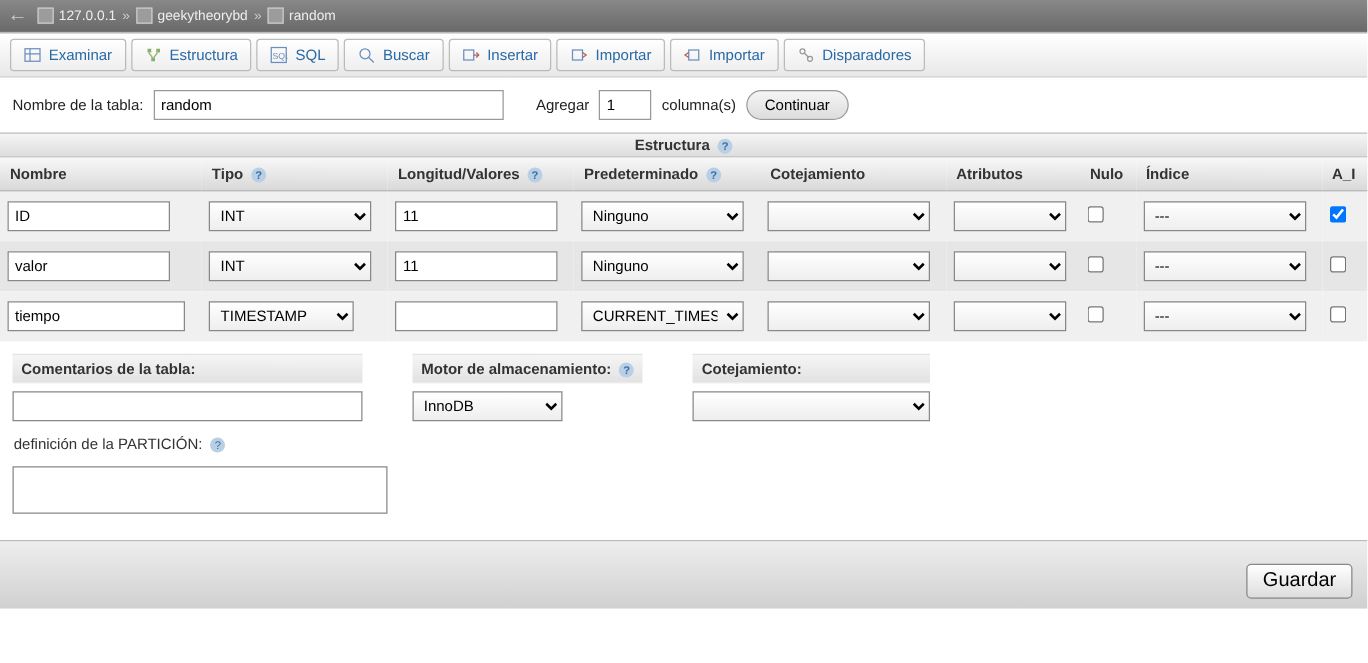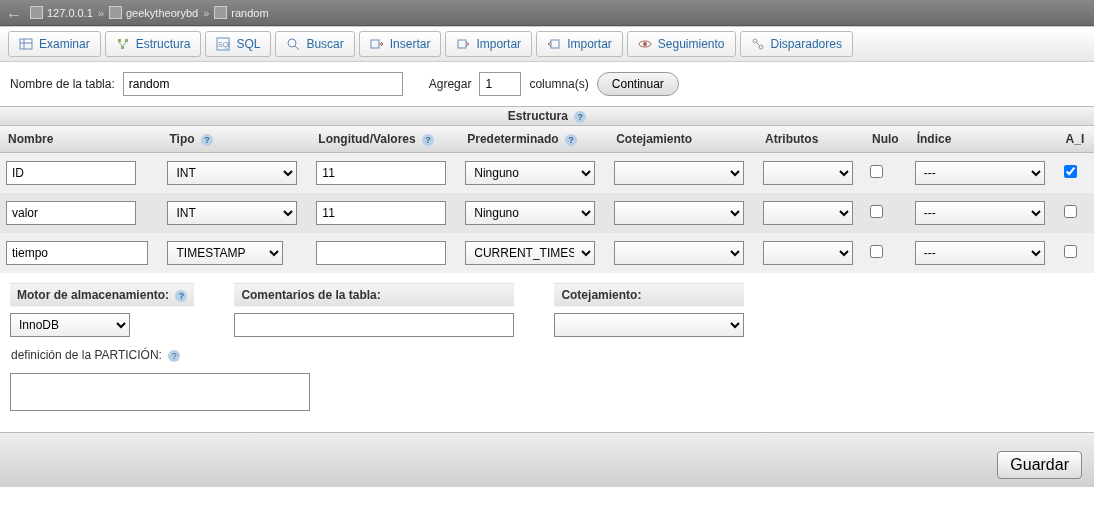--- a/index.html
+++ b/index.html
@@ -112,29 +112,20 @@
         <svg viewBox="0 0 14 14">
           <rect x="4" y="3" width="8" height="8" fill="none" stroke="#6a8fbf"></rect>
           <polyline points="4,5 1,7 4,9" fill="none" stroke="#b05f5f"></polyline>
         </svg>
       </span>
       <span>Importar</span>
     </div>
   <div class="tab">
       <span class="ticon">
         <svg viewBox="0 0 14 14">
-          <ellipse cx="7" cy="7" rx="6" ry="3" fill="none" stroke="#b05f5f"></ellipse>
-          <circle cx="7" cy="7" r="2" fill="#b05f5f"></circle>
-        </svg>
-      </span>
-      <span>Seguimiento</span>
-    </div>
-  <div class="tab">
-      <span class="ticon">
-        <svg viewBox="0 0 14 14">
           <circle cx="4" cy="4" r="2" fill="none" stroke="#999"></circle>
           <circle cx="10" cy="10" r="2" fill="none" stroke="#999"></circle>
           <line x1="5" y1="5" x2="9" y2="9" stroke="#999"></line>
         </svg>
       </span>
       <span>Disparadores</span>
     </div>
 </div>
 
 <div class="formrow">
@@ -197,28 +188,28 @@
         <td><select class="sel" style="width: 90px;"><option></option></select></td>
         <td><input type="checkbox" style=""></td>
         <td><select class="sel" style="width: 130px;"><option>---</option><option>PRIMARY</option><option>UNIQUE</option><option>INDEX</option><option>FULLTEXT</option></select></td>
         <td><input type="checkbox" style=""></td>
       </tr>
     </tbody>
 </table>
 
 <div class="lowersec">
   <div class="block">
+    <label>Comentarios de la tabla:</label>
+    <input class="inp" style="width: 280px;">
+  </div>
+  <div class="block">
     <label><span>Motor de almacenamiento:</span> <span class="hicon">?</span></label>
     <select class="sel" style="width:120px" id="engine-sel"><option>InnoDB</option><option>MyISAM</option><option>MEMORY</option></select>
   </div>
   <div class="block">
-    <label>Comentarios de la tabla:</label>
-    <input class="inp" style="width: 280px;">
-  </div>
-  <div class="block">
     <label>Cotejamiento:</label>
     <select class="sel" style="width:190px"><option></option></select>
   </div>
 </div>
 
 <div style="padding: 4px 10px 10px">
   <div class="block">
     <label style="background:none; font-weight:normal; padding:0 0 4px 0"><span>definición de la PARTICIÓN:</span> <span class="hicon">?</span></label>
     <textarea class="ta" style="width: 300px; height: 38px;"></textarea>
   </div>

